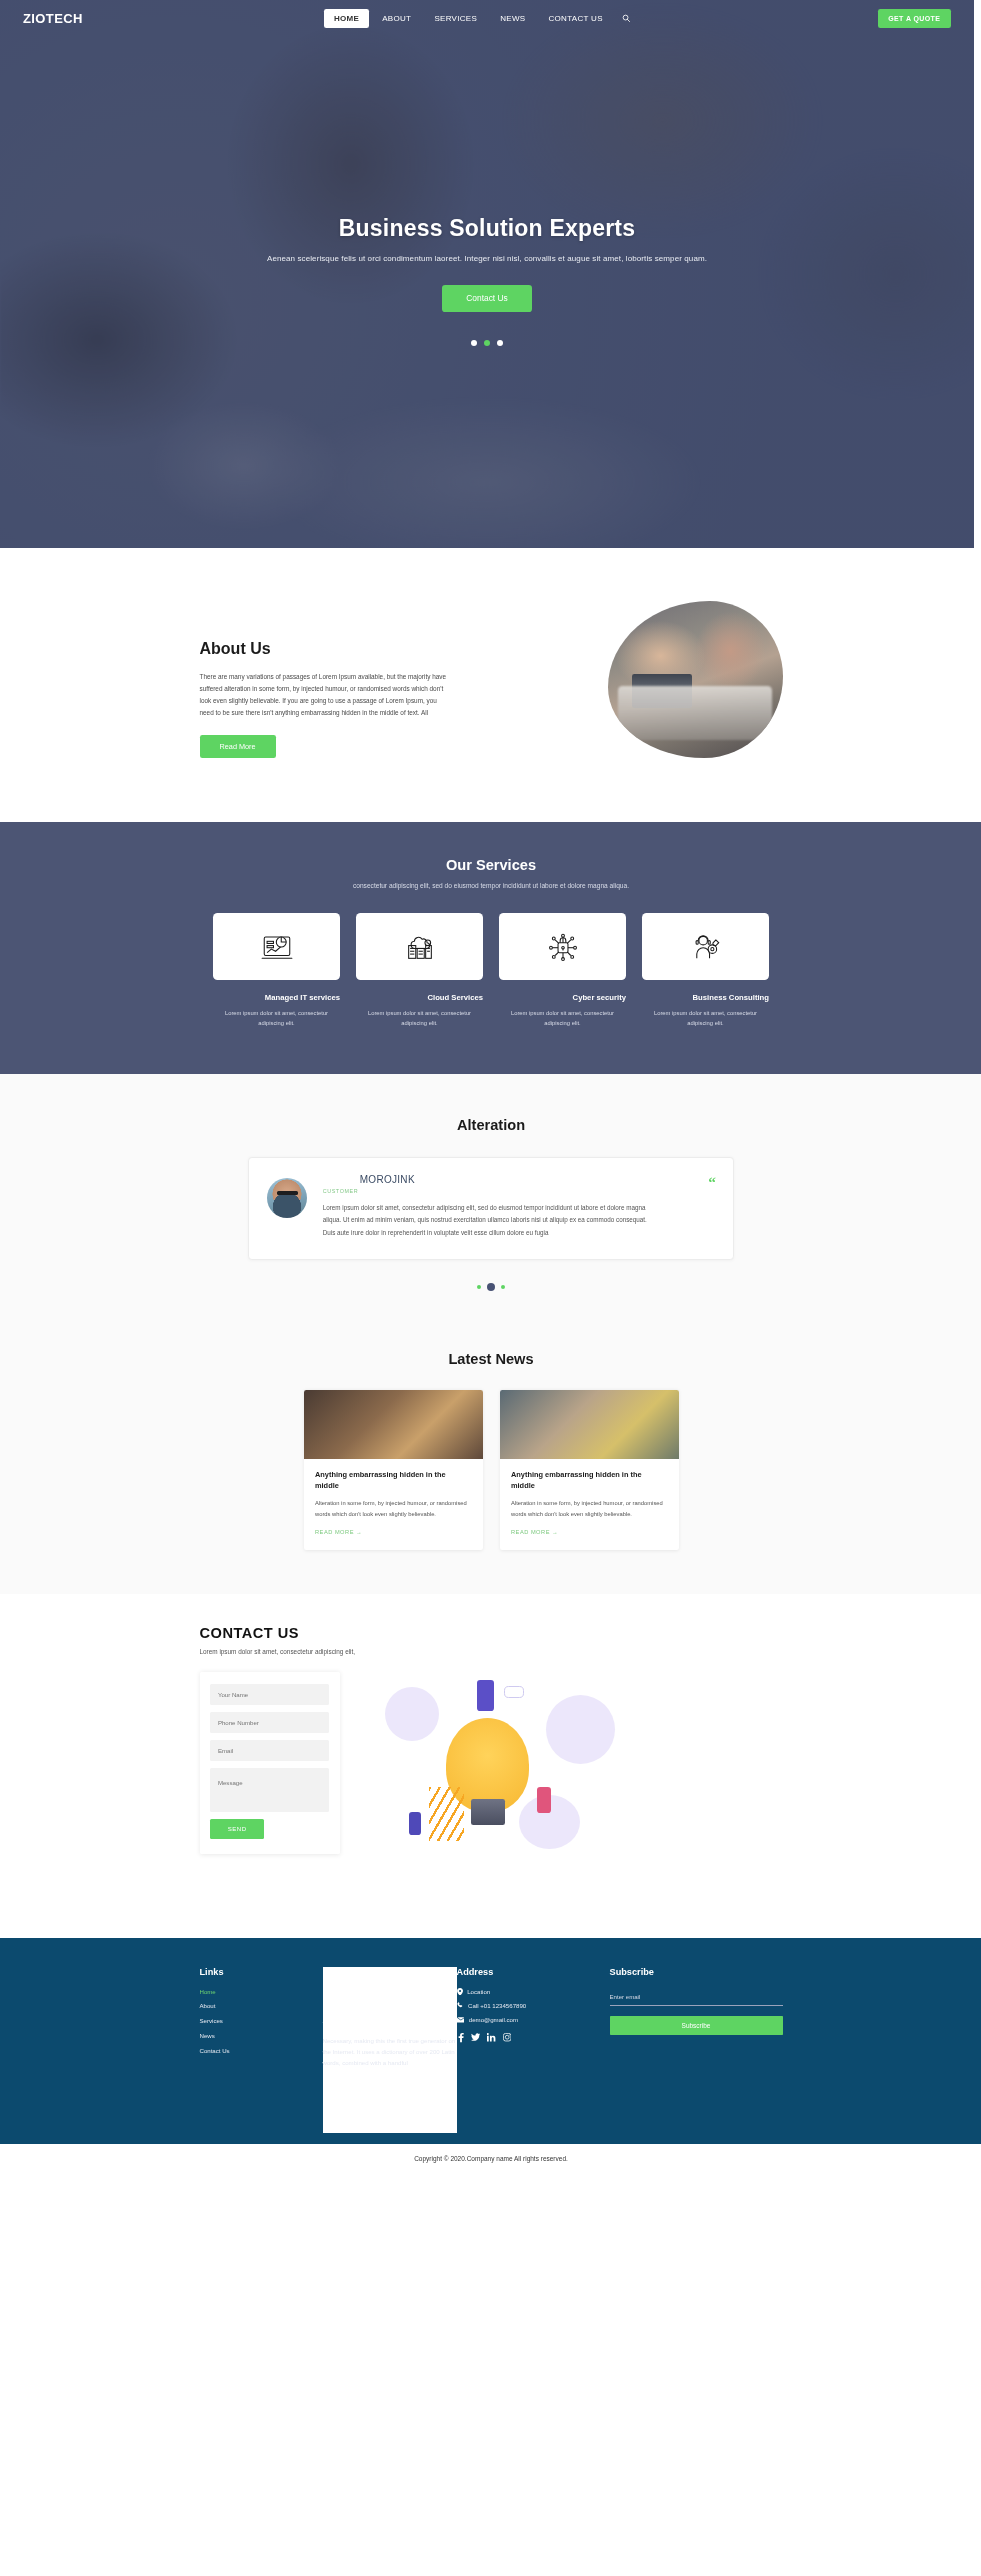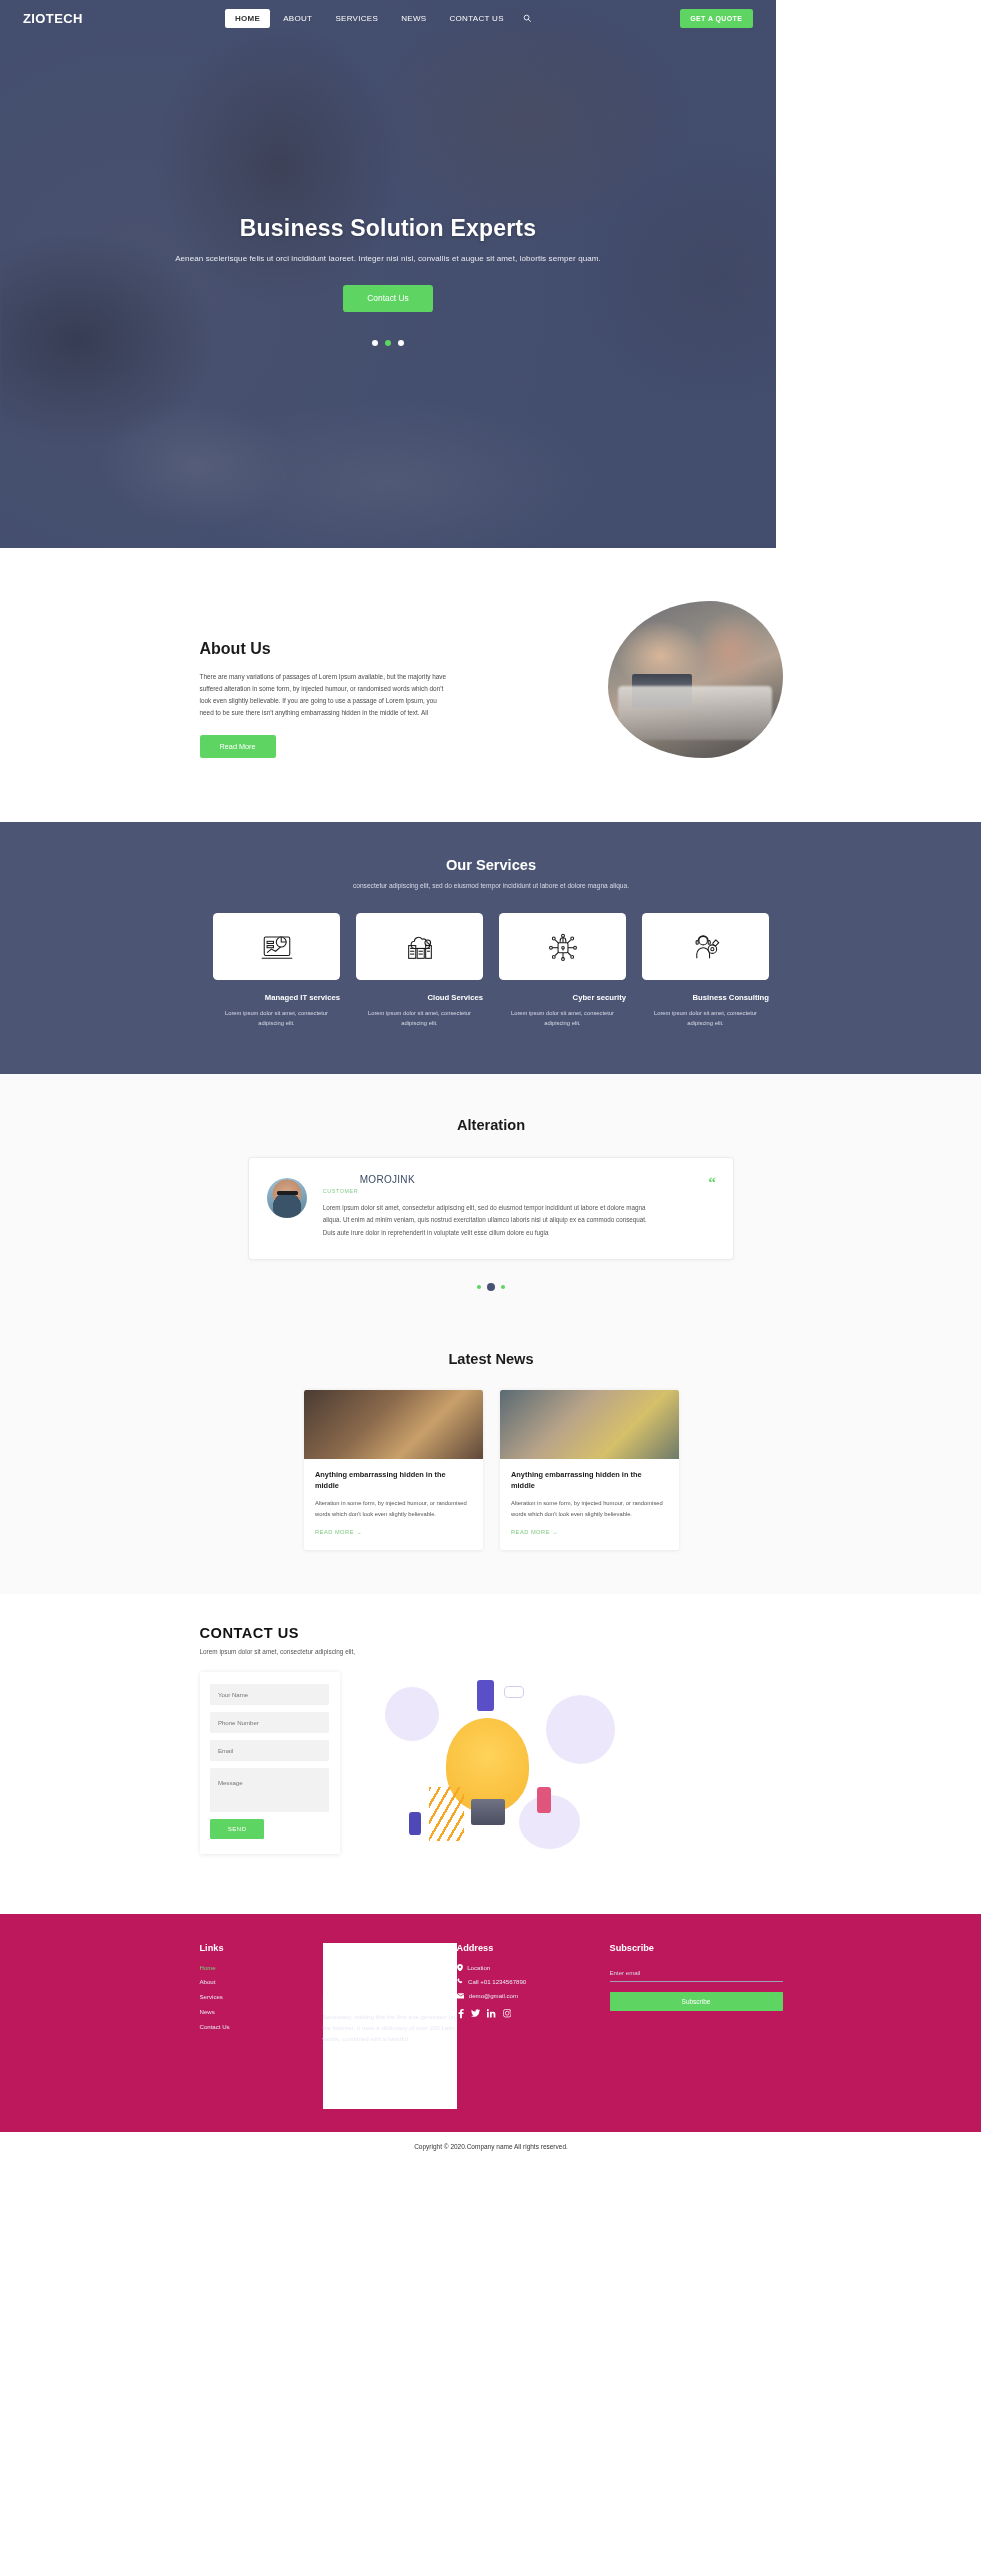--- a/index.html
+++ b/index.html
@@ -3,21 +3,21 @@
 <meta charset="utf-8">
 <style>
   * { margin:0; padding:0; box-sizing:border-box; }
   body {
     width:982px; background:#fff;
     font-family:"Liberation Sans", sans-serif;
     color:#2b2b2b; overflow-x:hidden;
   }
   
   .hero {
-    position:relative; width:776px; height:548px;
+    position:relative; width:974px; height:548px;
     background:
       linear-gradient(180deg, rgba(72,82,116,.72), rgba(72,82,116,.72)),
       radial-gradient(circle at 18% 55%, #6e6764 0%, #4b4f63 38%, #3e4257 70%),
       linear-gradient(110deg,#5c5a63 0%, #7d7367 25%, #53596e 55%, #5d6576 100%);
     overflow:hidden;
   }
   .hero-photo {
     position:absolute; inset:0;
     background:
       radial-gradient(ellipse 199px 153px at 10% 62%, rgba(30,28,34,.75), transparent 70%),
@@ -200,21 +200,21 @@
   .blob-bg {
     position:absolute; border-radius:50%; background:#ece7fb;
   }
   .ladder {
     position:absolute; left:75px; top:115px; width:35px; height:54px;
     background:repeating-linear-gradient(120deg,#f6a623 0 2.3px, transparent 2.3px 8.4px);
   }
   .figure { position:absolute; border-radius:3.1px; }
 
   
-  .footer { background:#be185d; padding:29px 0 23px; }
+  .footer { background:#0c4a6e; padding:29px 0 11px;margin-top:24px; }
   .fcols { width:583px; margin:0 auto; display:flex; }
   .fcol { color:#fff; }
   .fcol.links { width:123px; }
   .fcol.about { width:134px; }
   .fcol.address { width:153px; }
   .fcol.subscribe { width:173px; }
   .fh { font-size:9.2px; font-weight:bold; margin-bottom:10.7px; }
   .flink {
     display:block; font-size:6.1px; color:#e6e9f2; text-decoration:none; margin-bottom:7.7px;
   }
@@ -258,21 +258,21 @@
           <circle cx="6.8" cy="6.8" r="4.6"></circle>
             <line x1="10.3" y1="10.3" x2="14.4" y2="14.4" stroke-linecap="round"></line>
         </svg>
       </button>
     </nav>
     <button class="quote-btn">GET A QUOTE</button>
   </div>
 
   <div class="hero-inner">
     <h1 class="hero-title">Business Solution Experts</h1>
-    <p class="hero-sub">Aenean scelerisque felis ut orci incididunt laoreet. Integer nisi nisl, convallis et augue sit amet, lobortis semper quam.</p>
+    <p class="hero-sub">Aenean scelerisque felis ut orci condimentum laoreet. Integer nisi nisl, convallis et augue sit amet, lobortis semper quam.</p>
     <button class="hero-cta">Contact Us</button>
     <div class="dots">
       <span class="dot"></span>
       <span class="dot active"></span>
       <span class="dot"></span>
     </div>
   </div>
 </section>
 
 <section class="about">

